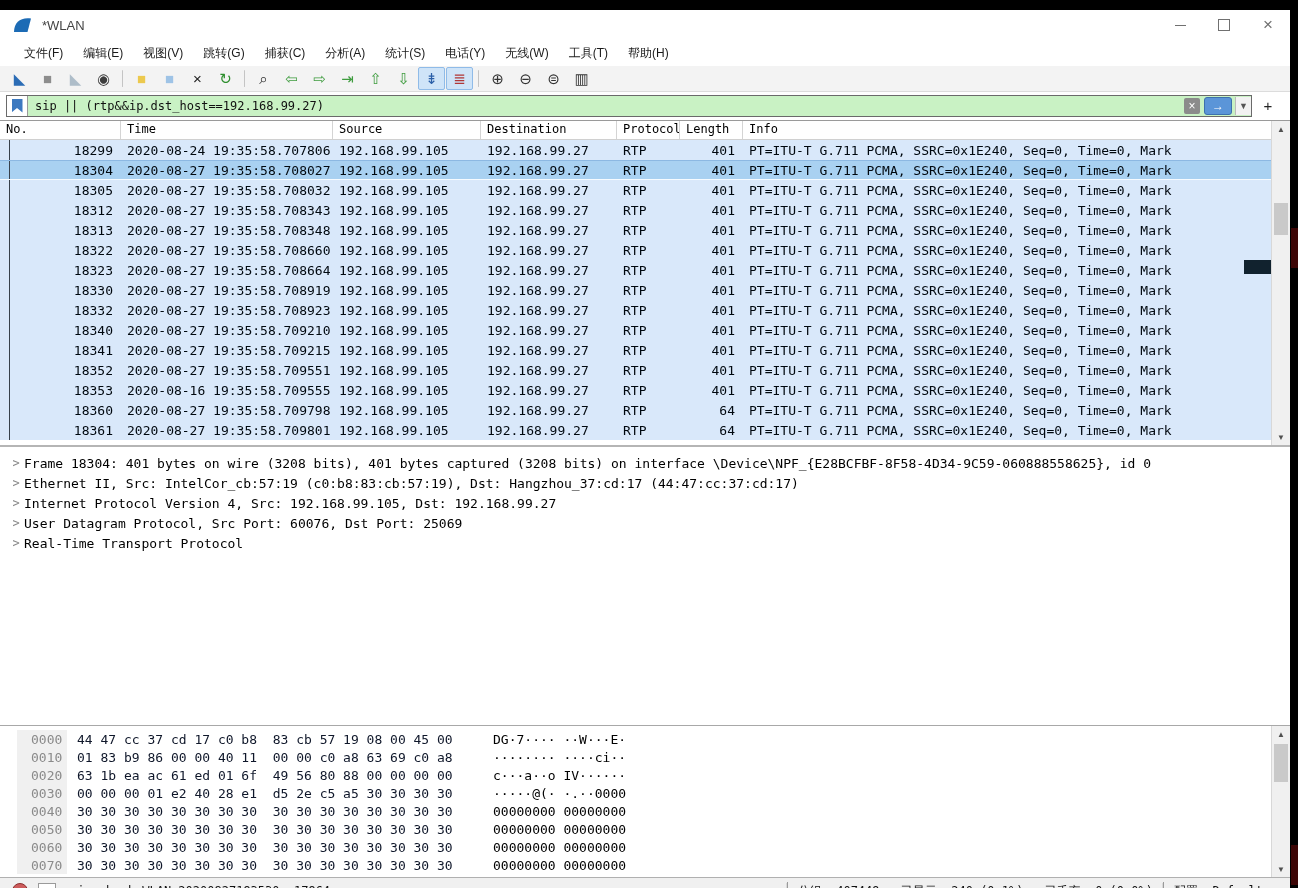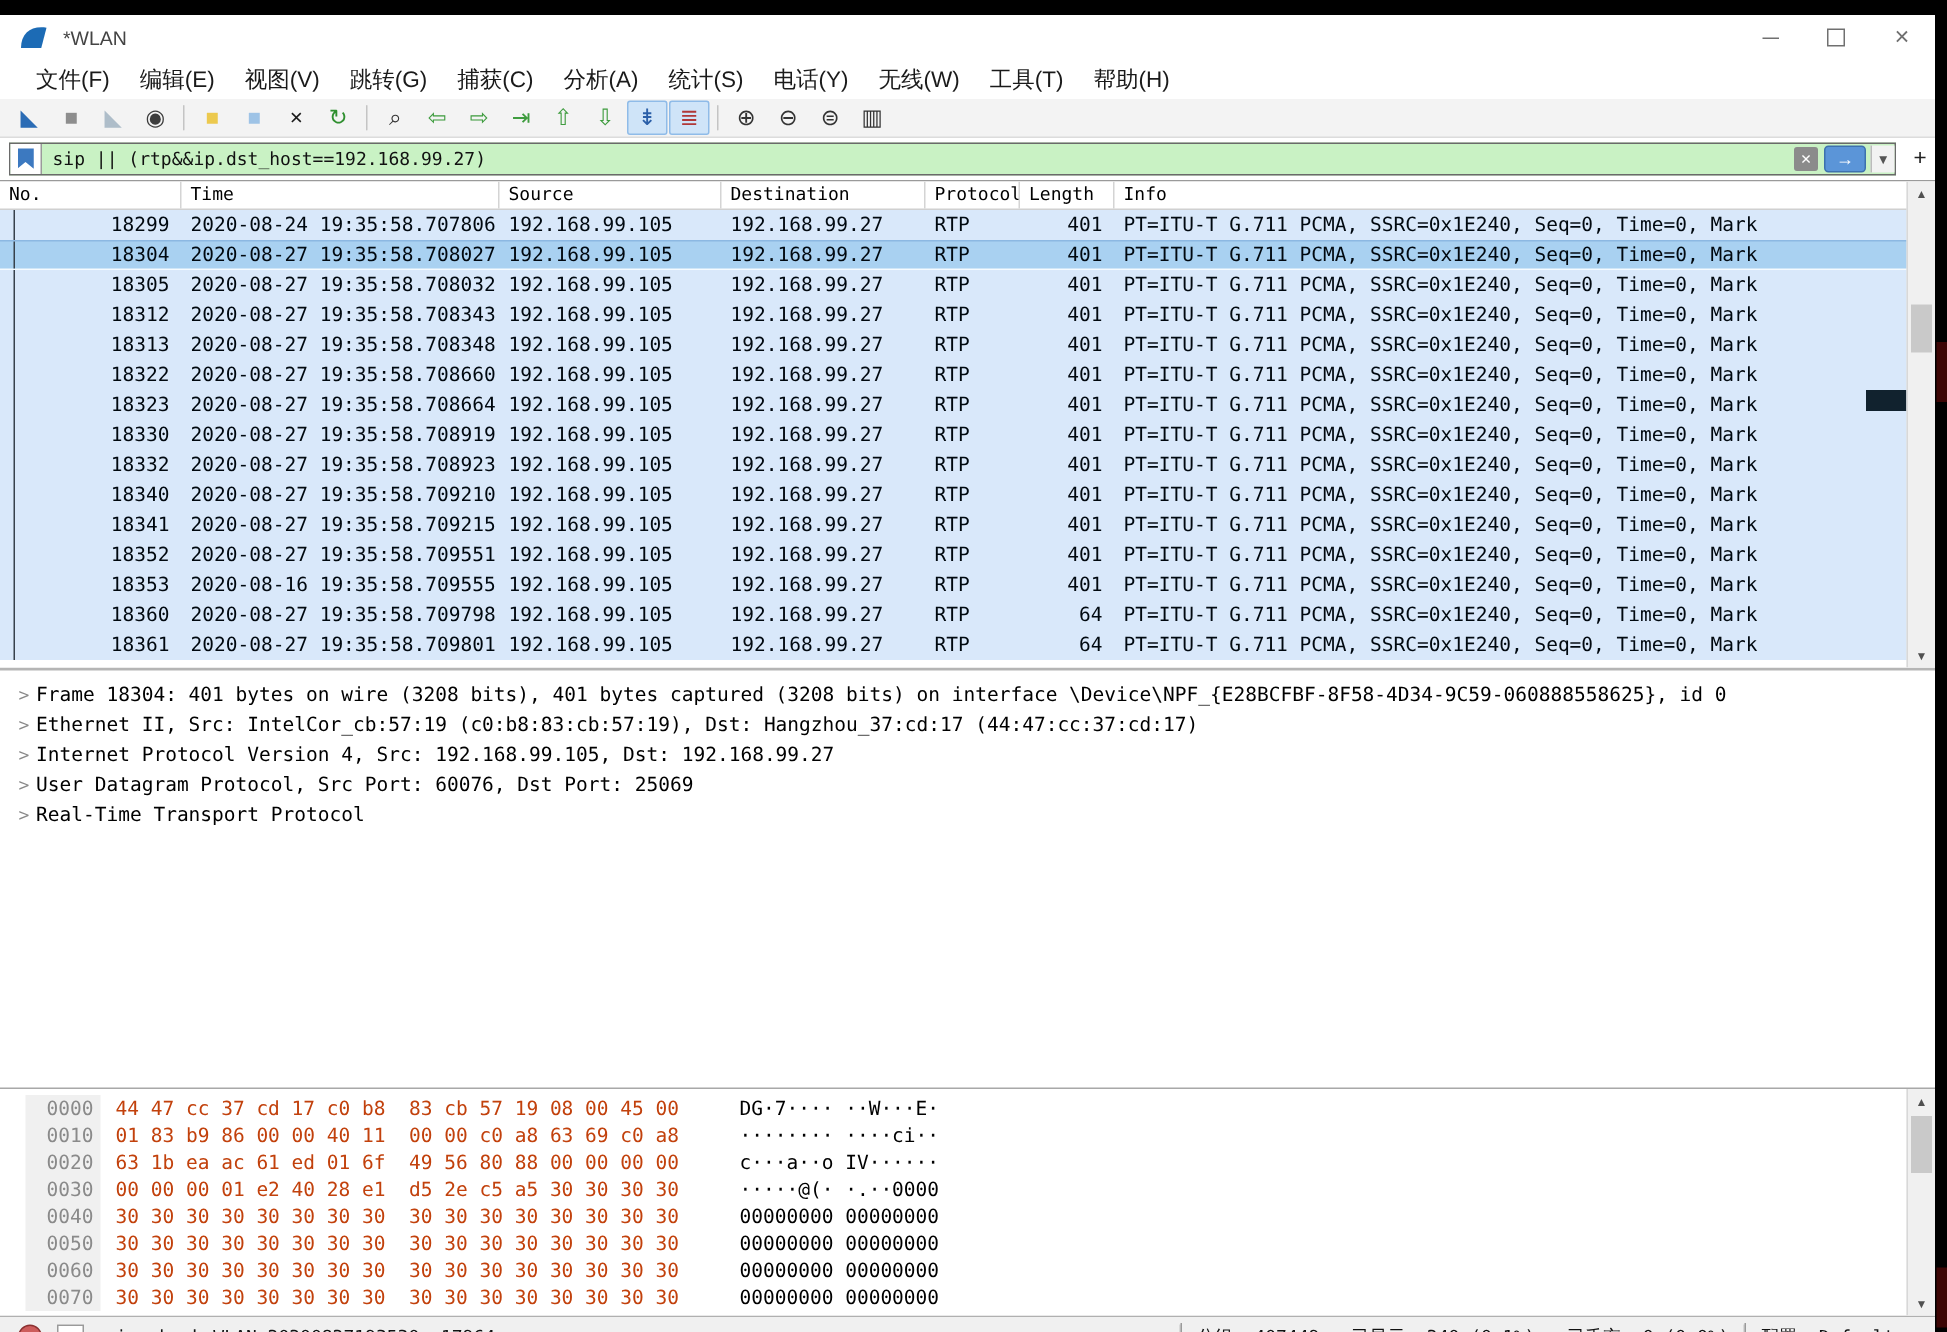--- a/index.html
+++ b/index.html
@@ -11,30 +11,30 @@
   .titlebar{height:30px;background:#fff;display:flex;align-items:center;}
   .fin{margin-left:12px;width:22px;height:20px;flex:none;}
   .title-text{margin-left:8px;font-size:13px;color:#444;}
   .win-btns{margin-left:auto;display:flex;height:100%;}
   .win-btn{width:44px;height:100%;display:flex;align-items:center;justify-content:center;color:#707070;font-size:14px;}
   .max-glyph{width:10px;height:10px;border:1px solid #707070;}
   .min-glyph{width:11px;height:1px;background:#707070;}
 
   
   .menubar{height:26px;background:#fff;display:flex;align-items:center;padding-left:14px;}
-  .menu-item{font-size:15px;color:#1a1a1a;padding:3px 10px;}
+  .menu-item{font-size:12px;color:#1a1a1a;padding:3px 10px;}
 
   
   .toolbar{height:25px;background:#f3f3f3;border-bottom:1px solid #dcdcdc;display:flex;align-items:center;padding-left:6px;gap:1px;}
   .tb-btn{width:25px;height:21px;display:flex;align-items:center;justify-content:center;font-size:15px;border:1px solid transparent;border-radius:2px;line-height:1;}
   .tb-btn.active{background:#cfe4f8;border-color:#8fbbe8;}
   .tb-btn.sep{width:1px;height:17px;background:#c4c4c4;margin:0 4px;border:none;padding:0;}
 
   
-  .filterbar{height:25px;background:#fff;display:flex;align-items:center;padding:1px 1px 2px 6px;border-bottom:1px solid #9a9a9a;}
+  .filterbar{height:25px;background:#fff;display:flex;align-items:center;padding:1px 13px 2px 6px;border-bottom:1px solid #9a9a9a;}
   .filter-field{flex:1;height:20px;border:1px solid #6a6a6a;background:#c9f2c4;display:flex;align-items:center;}
   .bookmark-cell{width:20px;height:100%;background:#fff;border-right:1px solid #9a9a9a;display:flex;align-items:center;justify-content:center;flex:none;}
   .bookmark{width:11px;height:14px;background:#3c79c0;clip-path:polygon(0 0,100% 0,100% 100%,50% 68%,0 100%);}
   .filter-text{flex:1;font-family:"DejaVu Sans Mono",monospace;font-size:12px;color:#111;padding-left:7px;white-space:nowrap;overflow:hidden;}
   .filter-clear{width:16px;height:16px;background:#8b8b8b;border-radius:2px;color:#fff;font-size:12px;display:flex;align-items:center;justify-content:center;margin-right:4px;flex:none;}
   .filter-apply{width:26px;height:16px;background:#5b95d8;border:1px solid #3d71ad;border-radius:3px;color:#fff;font-size:12px;display:flex;align-items:center;justify-content:center;margin-right:3px;flex:none;}
   .filter-caret{width:15px;height:18px;background:#f2f2f2;border-left:1px solid #bbb;color:#555;font-size:9px;display:flex;align-items:center;justify-content:center;flex:none;}
   .filter-add{width:18px;height:18px;margin-left:7px;color:#222;font-size:15px;display:flex;align-items:center;justify-content:center;flex:none;}
 
   
@@ -58,21 +58,21 @@
   
   .details-pane{height:272px;background:#fff;border-top:2px solid #b5b5b5;padding-top:6px;}
   .det-row{height:20px;display:flex;align-items:center;font-family:"DejaVu Sans Mono",monospace;font-size:13px;color:#000;white-space:nowrap;overflow:hidden;}
   .det-exp{width:16px;text-align:center;color:#8a8a8a;font-size:12px;flex:none;margin-left:8px;}
 
   
   .hex-pane{position:relative;height:151px;background:#fff;border-top:1px solid #a8a8a8;overflow:hidden;}
   .hex-rows{padding-top:4px;padding-left:17px;}
   .hex-row{display:grid;grid-template-columns:50px 420px 1fr;height:18px;align-items:center;font-family:"DejaVu Sans Mono",monospace;font-size:13px;}
   .hex-off{background:#f0f0f0;color:#8a8a8a;padding-left:14px;height:100%;display:flex;align-items:center;}
-  .hex-bytes{color:#c2410c;white-space:pre;padding-left:10px;}
+  .hex-bytes{color:#0f172a;white-space:pre;padding-left:10px;}
   .hex-ascii{color:#000;white-space:pre;padding-left:6px;}
   .hex-scroll{top:0;height:151px;}
 
   
   .statusbar{height:26px;background:#f0f0f0;border-top:1px solid #b0b0b0;display:flex;align-items:center;font-family:"DejaVu Sans Mono",monospace;font-size:12px;color:#111;}
   .expert-dot{width:14px;height:14px;border-radius:50%;background:#cd5c5c;border:1px solid #8a3030;margin-left:12px;flex:none;}
   .comment-ic{width:16px;height:15px;background:#fff;border:1px solid #9a9a9a;margin-left:10px;display:flex;align-items:center;justify-content:center;font-size:11px;color:#333;flex:none;}
   .sb-file{margin-left:14px;white-space:nowrap;}
   .sb-right{margin-left:auto;display:flex;align-items:center;height:100%;}
   .sb-group{display:flex;align-items:center;gap:7px;padding:0 10px;height:70%;border-left:1px solid #9a9a9a;box-shadow:-2px 0 0 -1px #d9d9d9;white-space:nowrap;}

